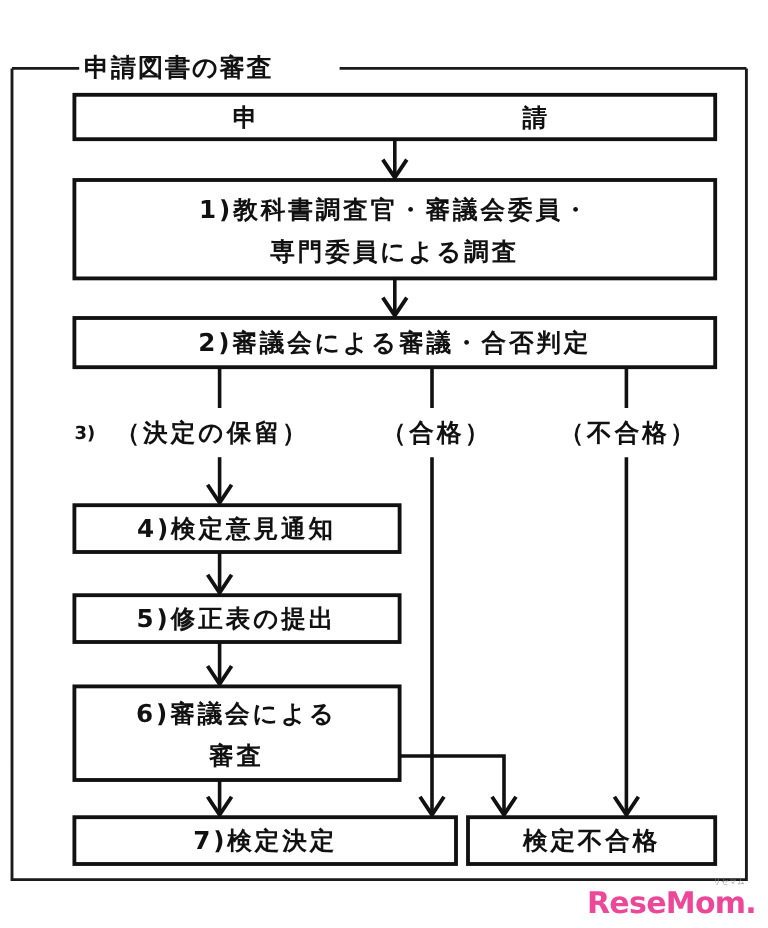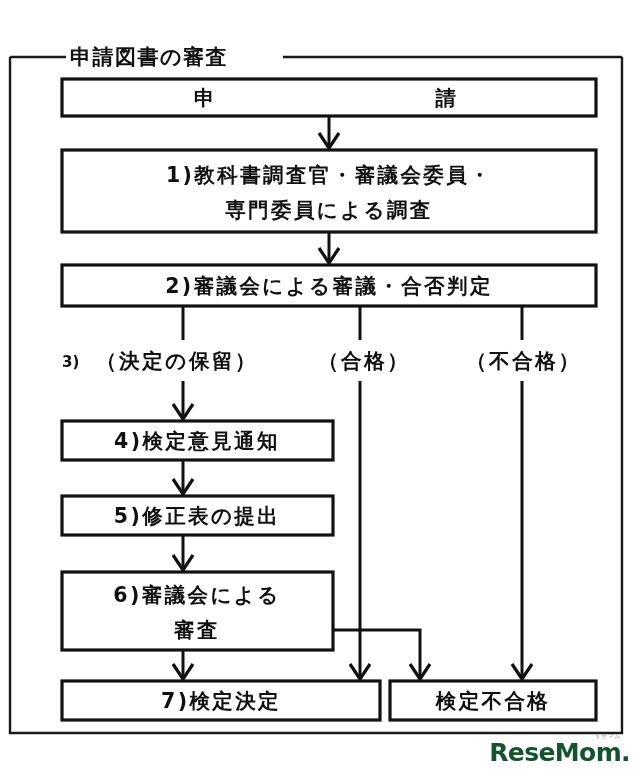--- a/index.html
+++ b/index.html
@@ -88,21 +88,21 @@
     color: #8d8d8d;
     letter-spacing: 0.5px;
     display: block;
     margin-right: 9px;
     margin-bottom: 1px;
     font-family: "DejaVu Sans", "Liberation Sans", sans-serif;
   }
   .wm-main {
     font-size: 25px;
     font-weight: bold;
-    color: #14532d;
+    color: #ec4899;
     letter-spacing: -0.6px;
     font-family: "DejaVu Sans", "Liberation Sans", sans-serif;
     display: block;
   }
 </style>
 </head>
 <body>
 
 <div id="chart-root">
   <svg width="640" height="773" viewBox="0 0 640 773" xmlns="http://www.w3.org/2000/svg">

